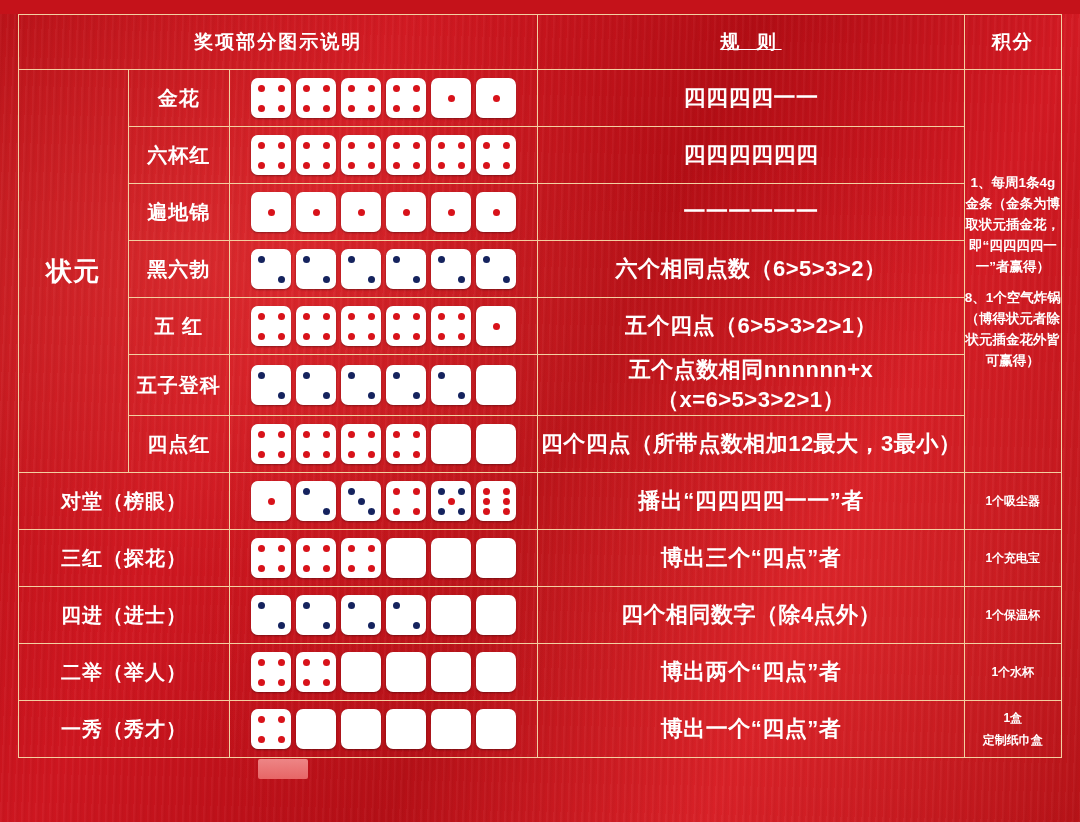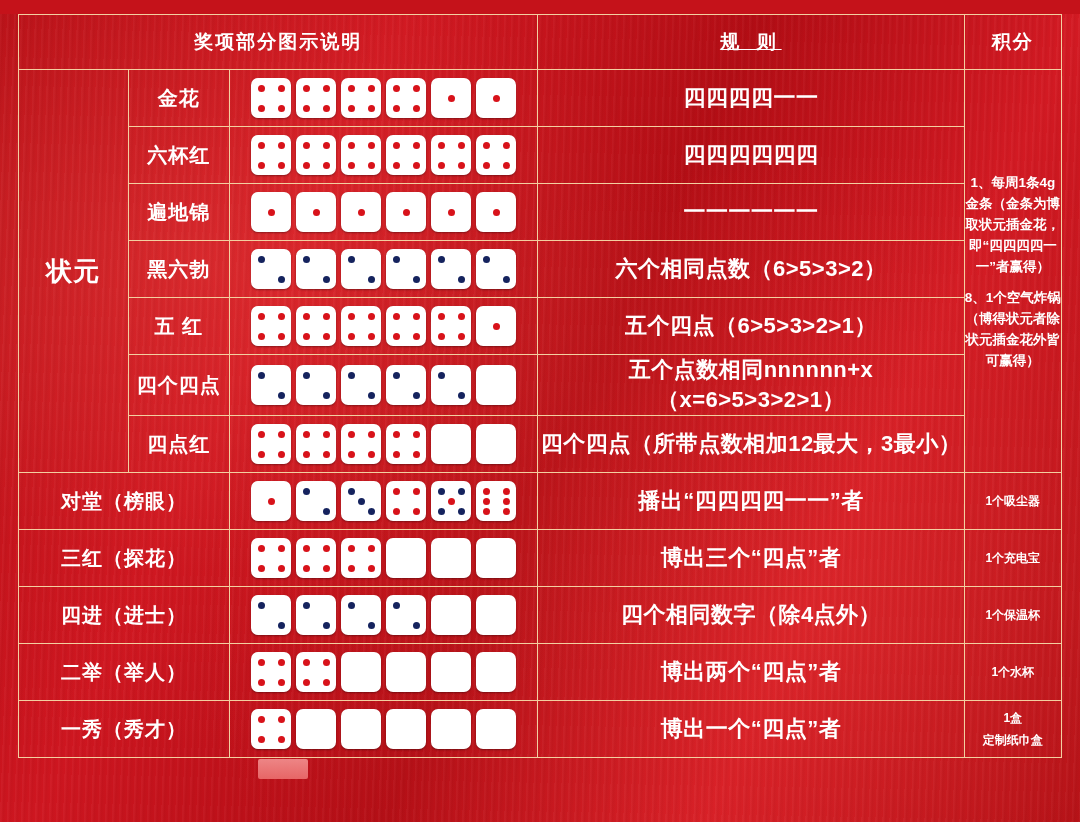--- a/index.html
+++ b/index.html
@@ -354,21 +354,21 @@
               </div>
             <div class="die">
                 <i class="pip red p-mm"></i>
               </div>
           </div>
         </td>
         <td class="rule-cell">五个四点（6&gt;5&gt;3&gt;2&gt;1）</td>
       </tr>
 
       <tr>
-        <td class="name-cell">四个四点</td>
+        <td class="name-cell">五子登科</td>
         <td>
           <div class="dice-row">
             <div class="die">
                 <i class="pip blue p-tl"></i>
                 <i class="pip blue p-br"></i>
               </div>
             <div class="die">
                 <i class="pip blue p-tl"></i>
                 <i class="pip blue p-br"></i>
               </div>

